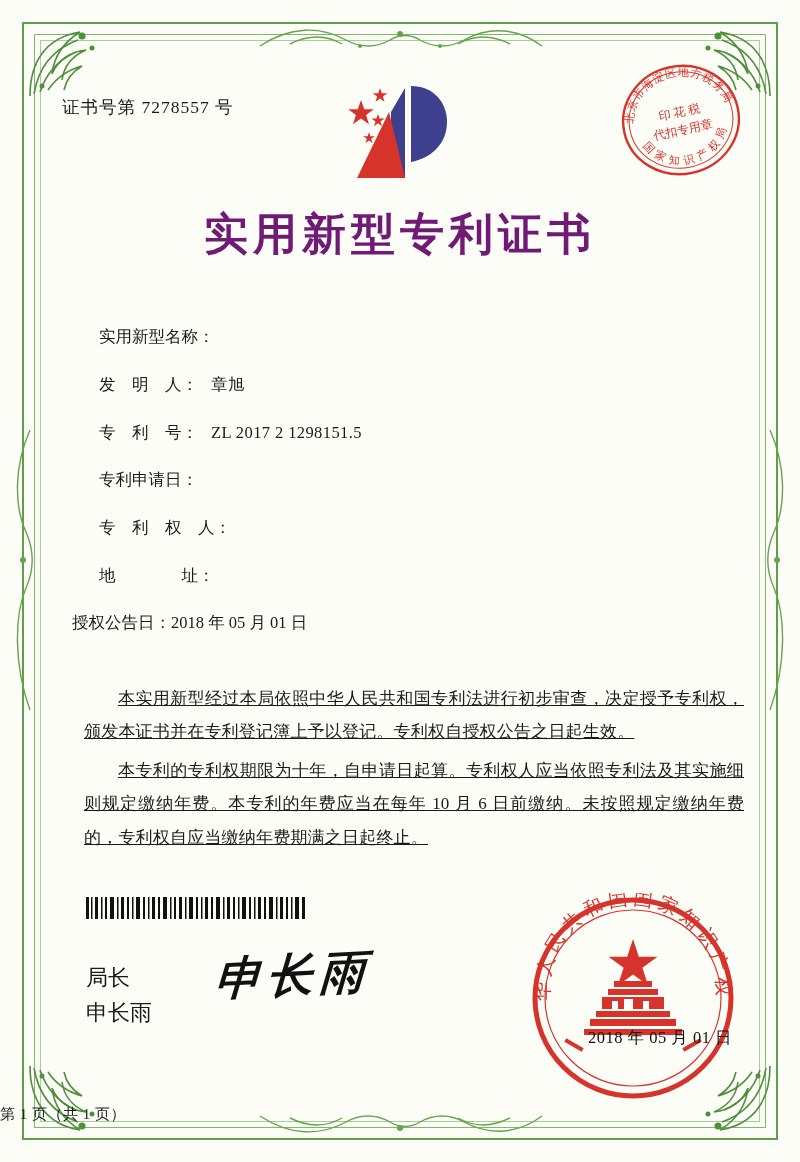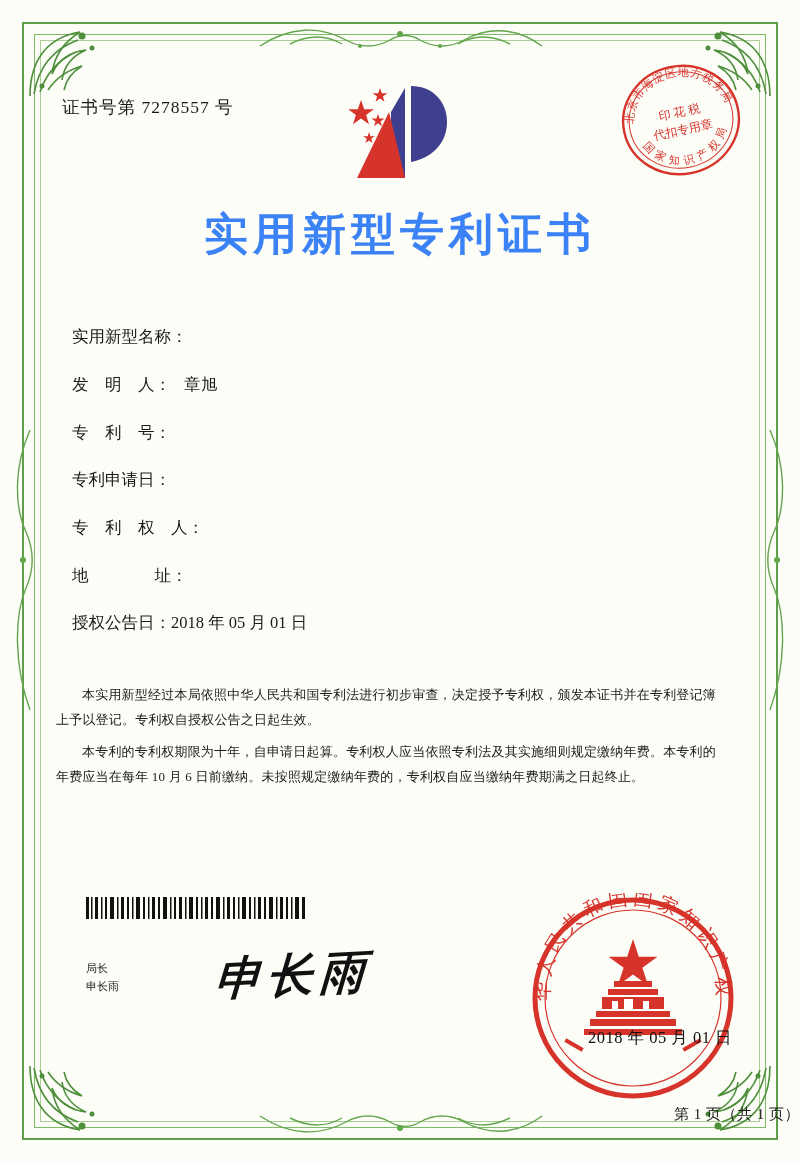--- a/index.html
+++ b/index.html
@@ -90,21 +90,21 @@
 
   .title {
     position: absolute;
     left: 0; right: 0;
     top: 205px;
     text-align: center;
     font-family: Liberation Mono, monospace;
     font-size: 44px;
     font-weight: bold;
     letter-spacing: 5px;
-    color: #3b82f6;
+    color: #701a75;
   }
 
   
   .fields {
     position: absolute;
     left: 72px;
     top: 325px;
     width: 660px;
   }
   .field-row {
@@ -112,20 +112,21 @@
     align-items: flex-start;
     margin-bottom: 23px;
     font-size: 16.5px;
     line-height: 1.5;
   }
   .field-label {
     width: 112px;
     flex: 0 0 112px;
     white-space: nowrap;
     letter-spacing: 0px;
+    margin-left: 27px;
   }
   .field-value {
     flex: 1;
     letter-spacing: 0.4px;
   }
   .field-value .cont {
     display: block;
   }
 
   .row-two {
@@ -134,48 +135,49 @@
     font-size: 16.5px;
     margin-bottom: 10px;
   }
   .row-two .left  { flex: 0 0 390px; display: flex; }
   .row-two .right { flex: 1; display: flex; }
   .row-two .lbl { white-space: nowrap; text-align: right; }
 
   
   .body-text {
     position: absolute;
-    left: 56px;
+    left: 84px;
     top: 682px;
     width: 660px;
-    font-size: 13px;
+    font-size: 17px;
     line-height: 1.95;
     text-align: justify;
     letter-spacing: 0.2px;
+    text-decoration: underline;
   }
   .body-text p {
     margin: 0 0 6px 0;
     text-indent: 2em;
   }
 
   
   .barcode {
     position: absolute;
     left: 86px;
     top: 897px;
     width: 222px;
     height: 22px;
   }
 
   
   .sig-block {
     position: absolute;
     left: 86px;
     top: 960px;
-    font-size: 11px;
+    font-size: 22px;
     line-height: 1.6;
   }
   .handwriting {
     position: absolute;
     left: 215px;
     top: 945px;
     font-family: "DejaVu Serif", serif;
     font-size: 46px;
     font-style: italic;
     font-weight: bold;
@@ -200,21 +202,21 @@
     color: #111;
     letter-spacing: 0.5px;
     white-space: nowrap;
   }
 
   
   .footer {
     position: absolute;
     left: 0; right: 0;
     bottom: 38px;
-    text-align: right;
+    text-align: left;
     font-size: 15px;
     letter-spacing: 0.5px;
   }
 </style>
 </head>
 <body>
 
 <div class="page">
 
   <div class="border-outer"></div>
@@ -359,20 +361,21 @@
       <div class="field-label">实用新型名称：</div>
     </div>
 
     <div class="field-row">
       <div class="field-label">发　明　人：</div>
       <div class="field-value">章旭</div>
     </div>
 
     <div class="field-row">
       <div class="field-label">专　利　号：</div>
+      <div class="field-value">ZL 2017 2 1298151.5</div>
     </div>
 
     <div class="field-row">
       <div class="field-label">专利申请日：</div>
     </div>
 
     <div class="field-row">
       <div class="field-label">专　利　权　人：</div>
     </div>
 

